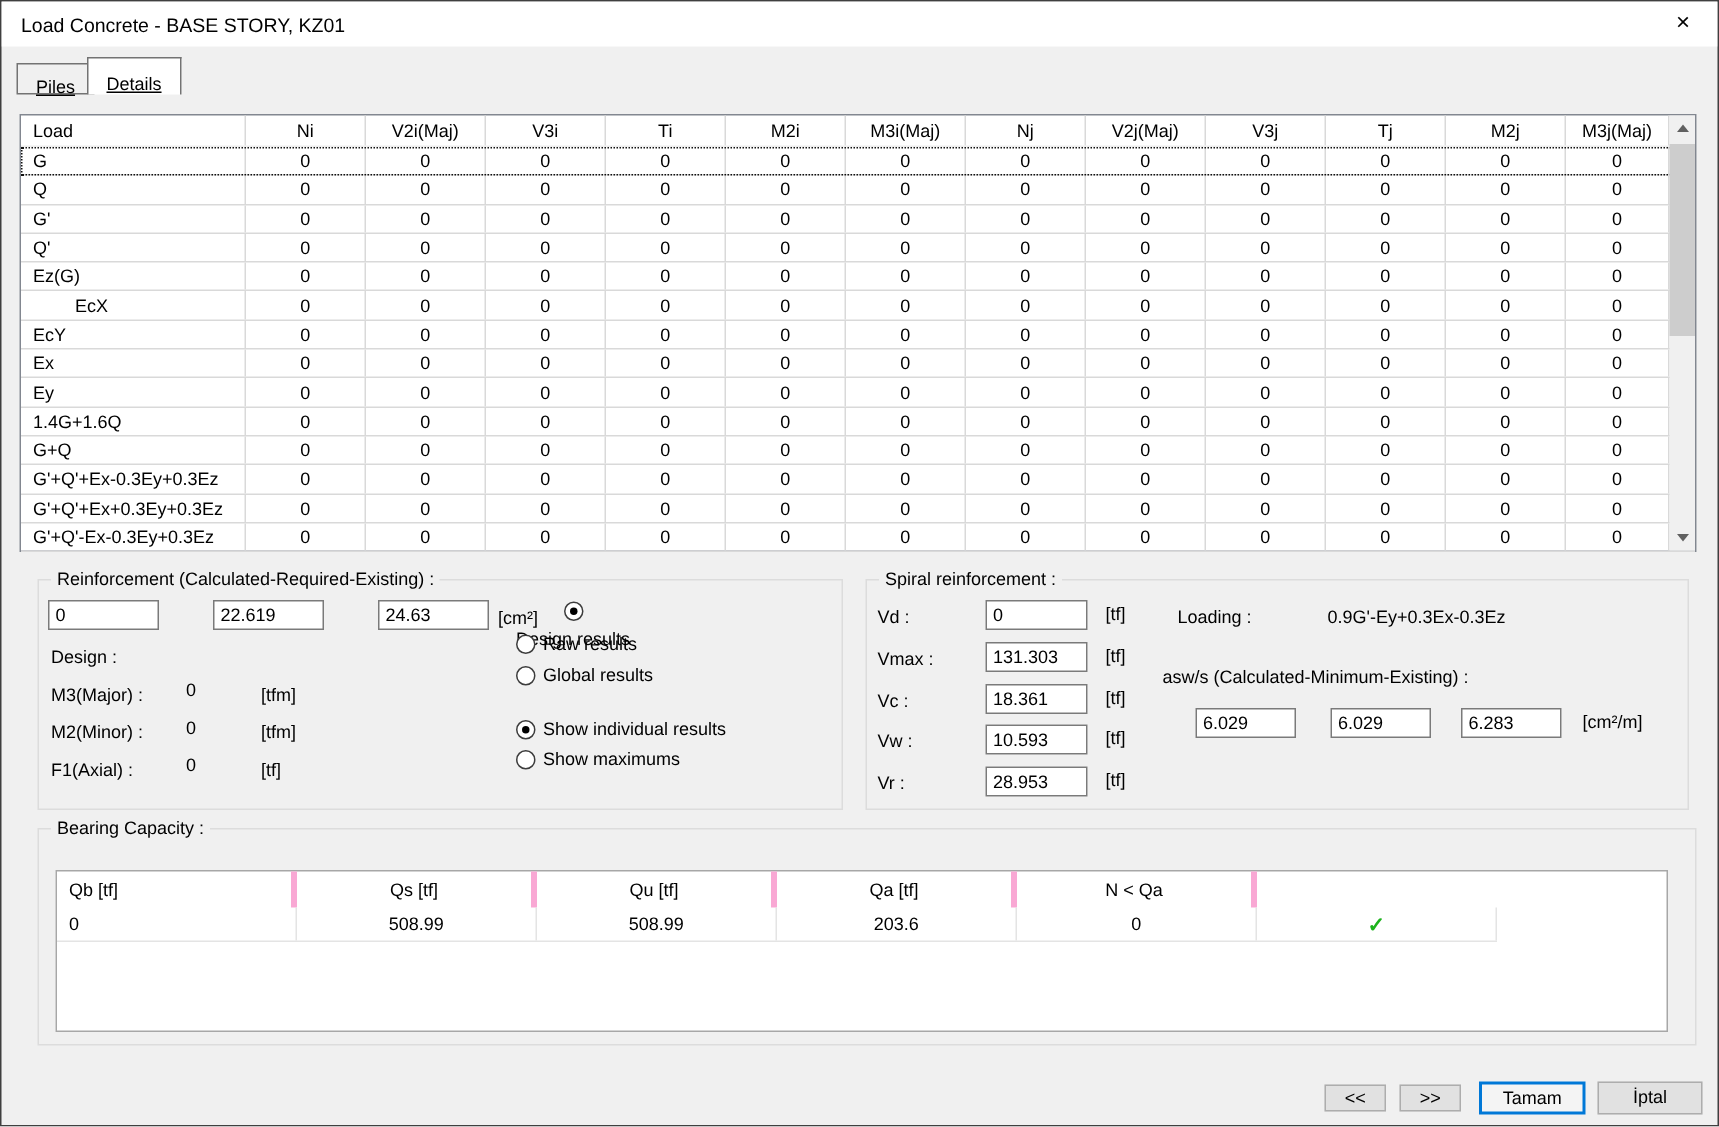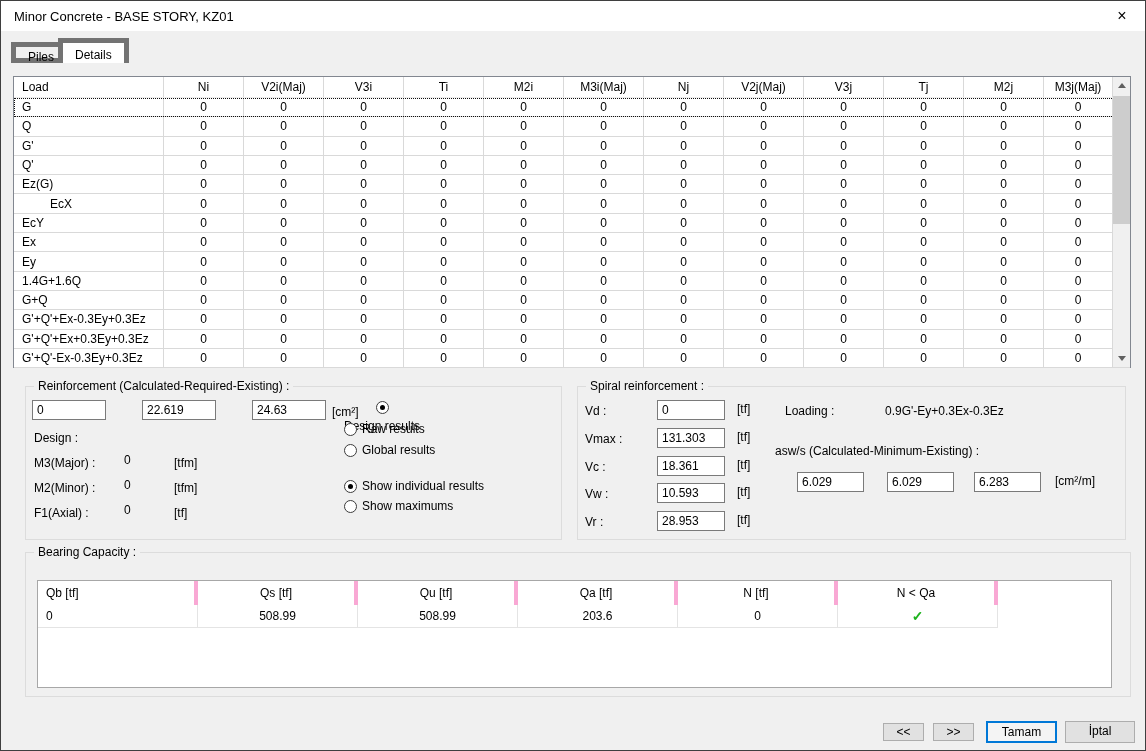--- a/index.html
+++ b/index.html
@@ -9,22 +9,22 @@
             border:1px solid #3f3f3f; overflow:hidden; }
 
   
   #titlebar { position:absolute; top:0; left:0; right:0; height:30px; background:#fff; }
   #title { position:absolute; left:13px; top:8px; font-size:13px; }
   #close-btn { position:absolute; right:8px; top:4px; width:30px; height:22px;
                text-align:center; line-height:22px; font-size:16px; cursor:pointer; }
 
   
   #tabstrip { position:absolute; left:10px; top:37px; height:25px; }
-  .tab { position:absolute; bottom:0; background:#f0f0f0; border:5px solid #737373;
-         padding:0 12px; height:21px; line-height:20px; }
+  .tab { position:absolute; bottom:0; background:#f0f0f0; border:1px solid #737373;
+         padding:5px 12px; height:21px; line-height:20px;text-decoration:underline; }
   .tab.active { background:#fff; height:25px; line-height:24px; border-bottom:none; z-index:2; }
   #tab-piles { left:0; }
   #tab-details { left:47px; }
 
   
   #loads-table { position:absolute; left:12px; top:75px; width:1118px; height:292px;
                  background:#fff; border:1px solid #828790; }
   #lt-header { display:flex; height:21px; border-bottom:1px solid #ededed; }
   .hcell { border-right:1px solid #d9d9d9; display:flex; align-items:center;
            justify-content:center; overflow:hidden; white-space:nowrap; flex:none; }
@@ -82,21 +82,21 @@
   #btn-ok   { left:985px; top:720px; width:71px; height:22px; background:#f4f4f4;
               border:2px solid #0078d7; line-height:18px; }
   #btn-cancel { left:1064px; top:720px; width:70px; height:22px; }
 </style>
 </head>
 <body>
 
 <div id="window">
 
   <div id="titlebar">
-    <span id="title">Minor Concrete - BASE STORY, KZ01</span>
+    <span id="title">Load Concrete - BASE STORY, KZ01</span>
     <span id="close-btn">×</span>
   </div>
 
   <div id="tabstrip">
     <div class="tab" id="tab-piles">Piles</div>
     <div class="tab active" id="tab-details">Details</div>
   </div>
 
   <div id="loads-table">
     <div id="lt-header">
@@ -415,21 +415,20 @@
   </div>
 
   <div class="groupbox" id="group-bearing">
     <span class="gb-label">Bearing Capacity :</span>
     <div id="bearing-list">
       <div id="bearing-header">
           <div class="bh first">Qb [tf]</div>
           <div class="bh">Qs [tf]</div>
           <div class="bh">Qu [tf]</div>
           <div class="bh">Qa [tf]</div>
-          <div class="bh">N [tf]</div>
           <div class="bh">N &lt; Qa</div>
         </div>
       <div id="bearing-row">
           <div class="bc first">0</div>
           <div class="bc">508.99</div>
           <div class="bc">508.99</div>
           <div class="bc">203.6</div>
           <div class="bc">0</div>
           <div class="bc check" style="color: rgb(29, 179, 29);">✓</div>
         </div>

